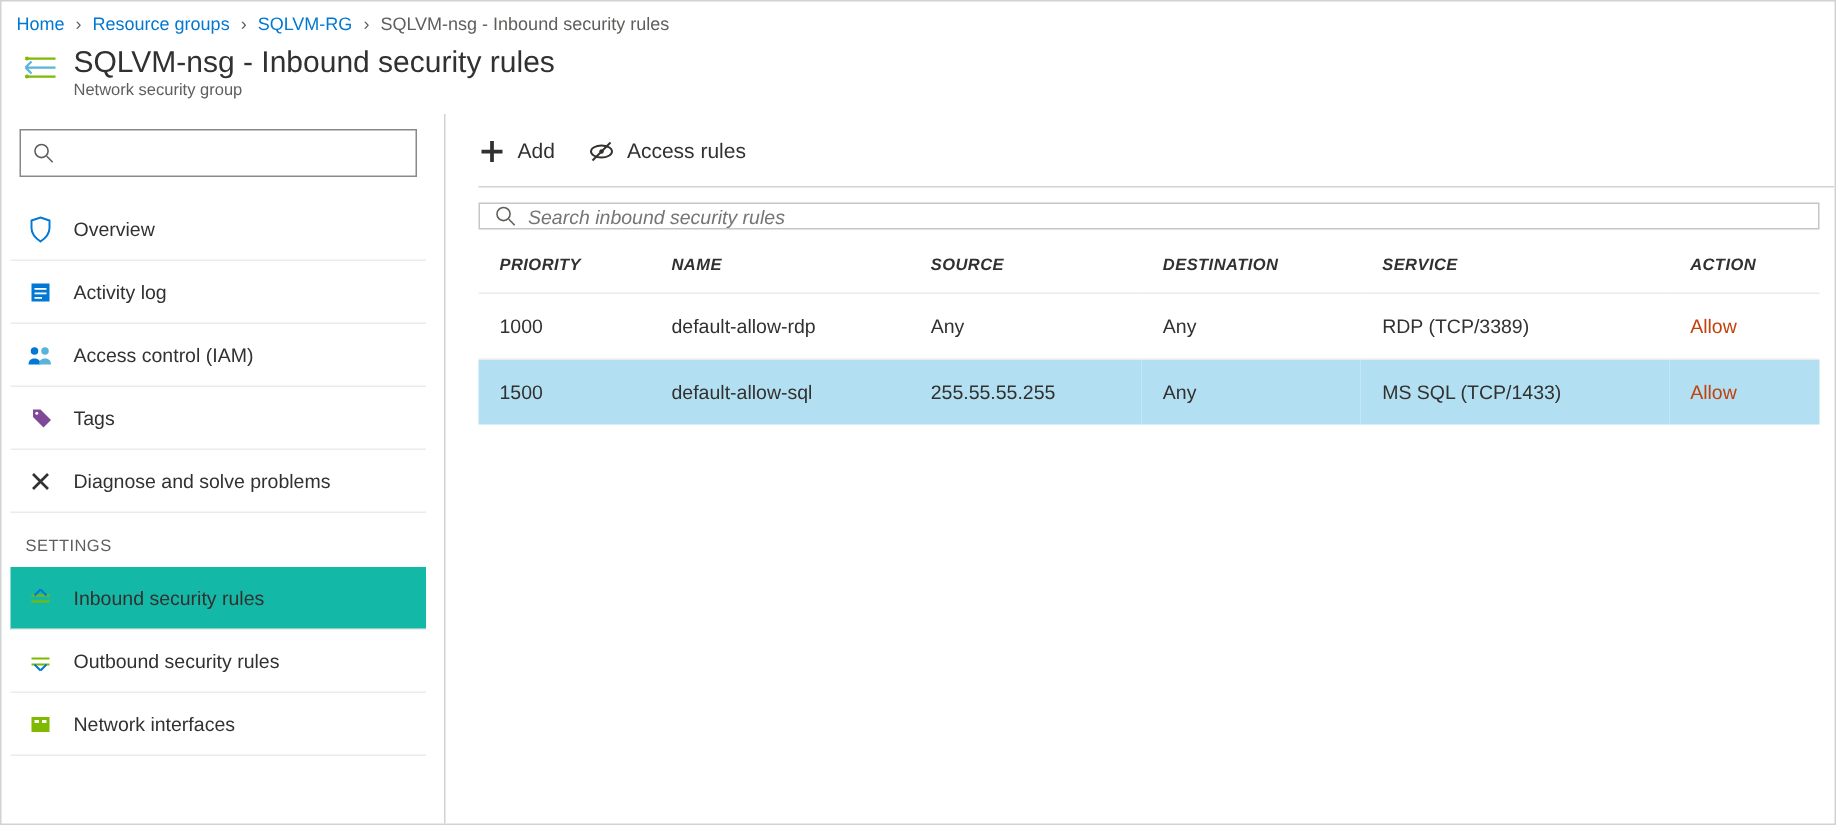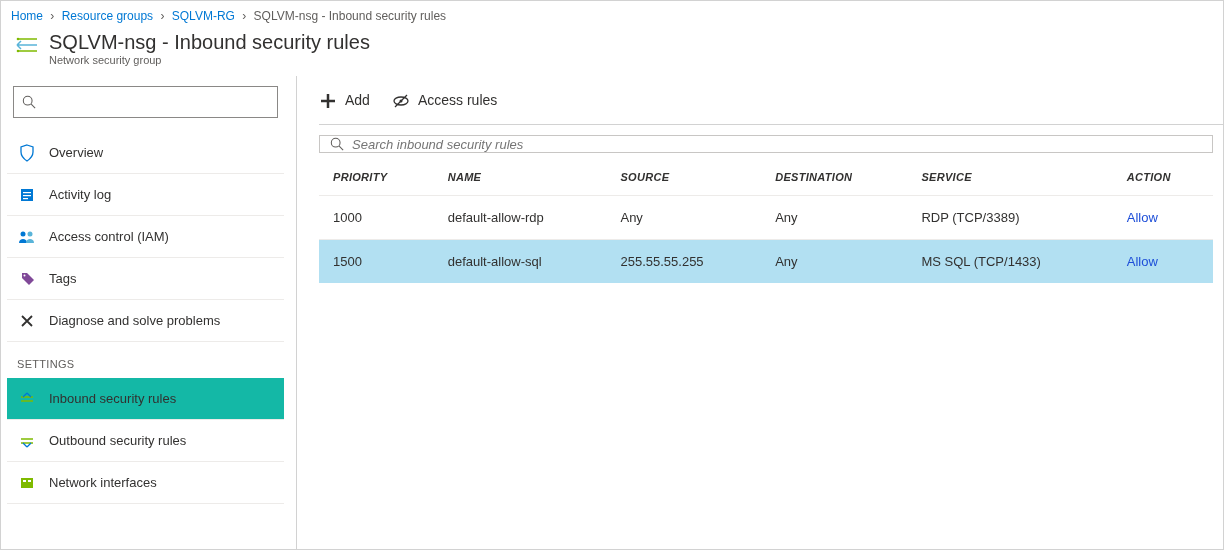--- a/index.html
+++ b/index.html
@@ -122,21 +122,21 @@
   letter-spacing: 0.3px;
   font-style: italic;
 }
 td {
   padding: 14px 14px;
   font-size: 13px;
   color: #323130;
   border-top: 1px solid #edebe9;
 }
 tr.highlight { background: #b2e0f2; }
-.allow { color: #1d4ed8; }
+.allow { color: #c2410c; }
 </style>
 </head>
 <body>
 
 <div class="breadcrumb">
   <a>Home</a>
   <span class="sep">›</span>
   <a>Resource groups</a>
   <span class="sep">›</span>
   <a>SQLVM-RG</a>

